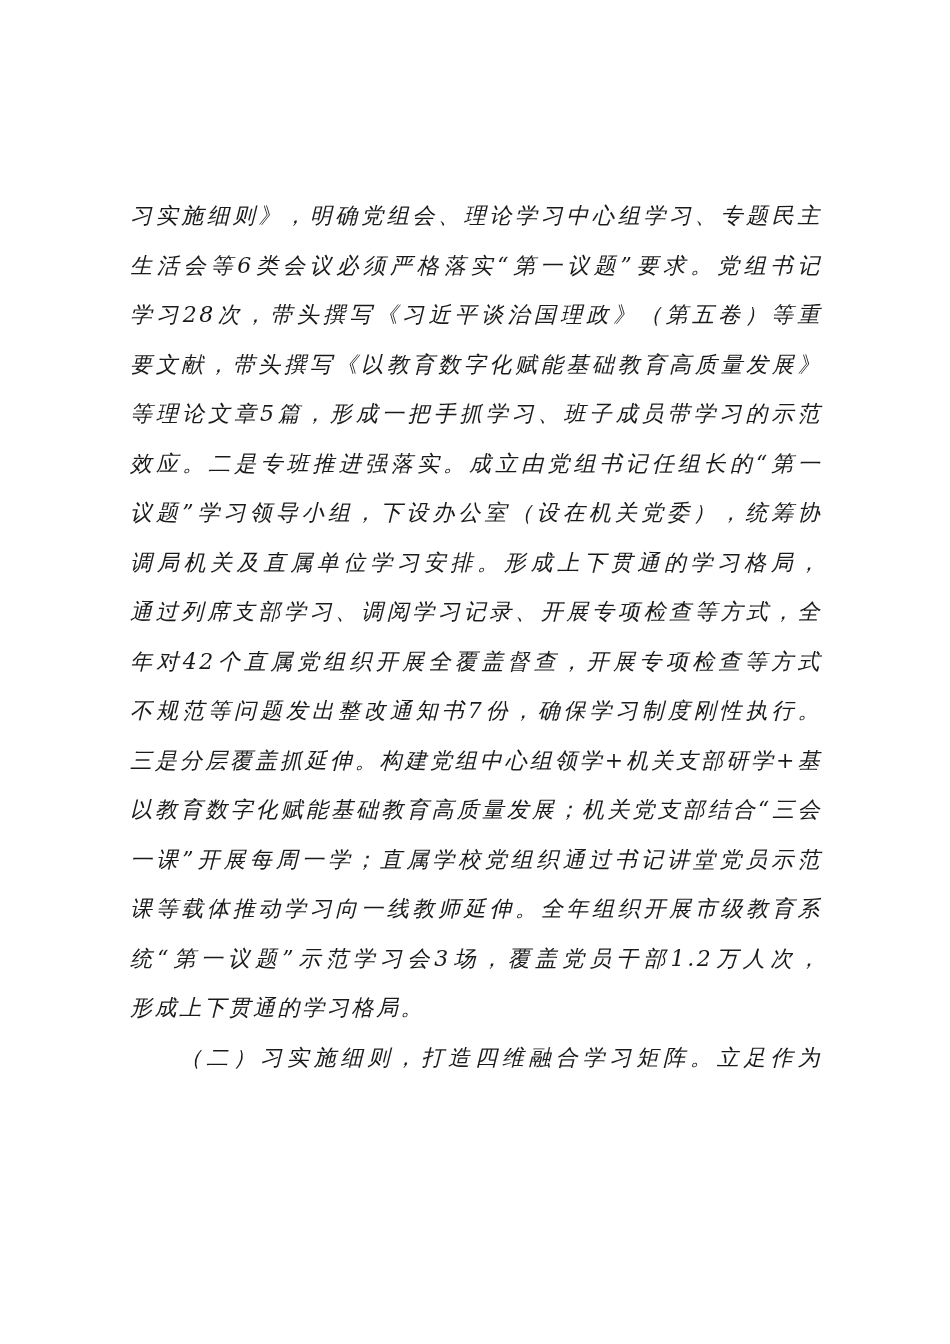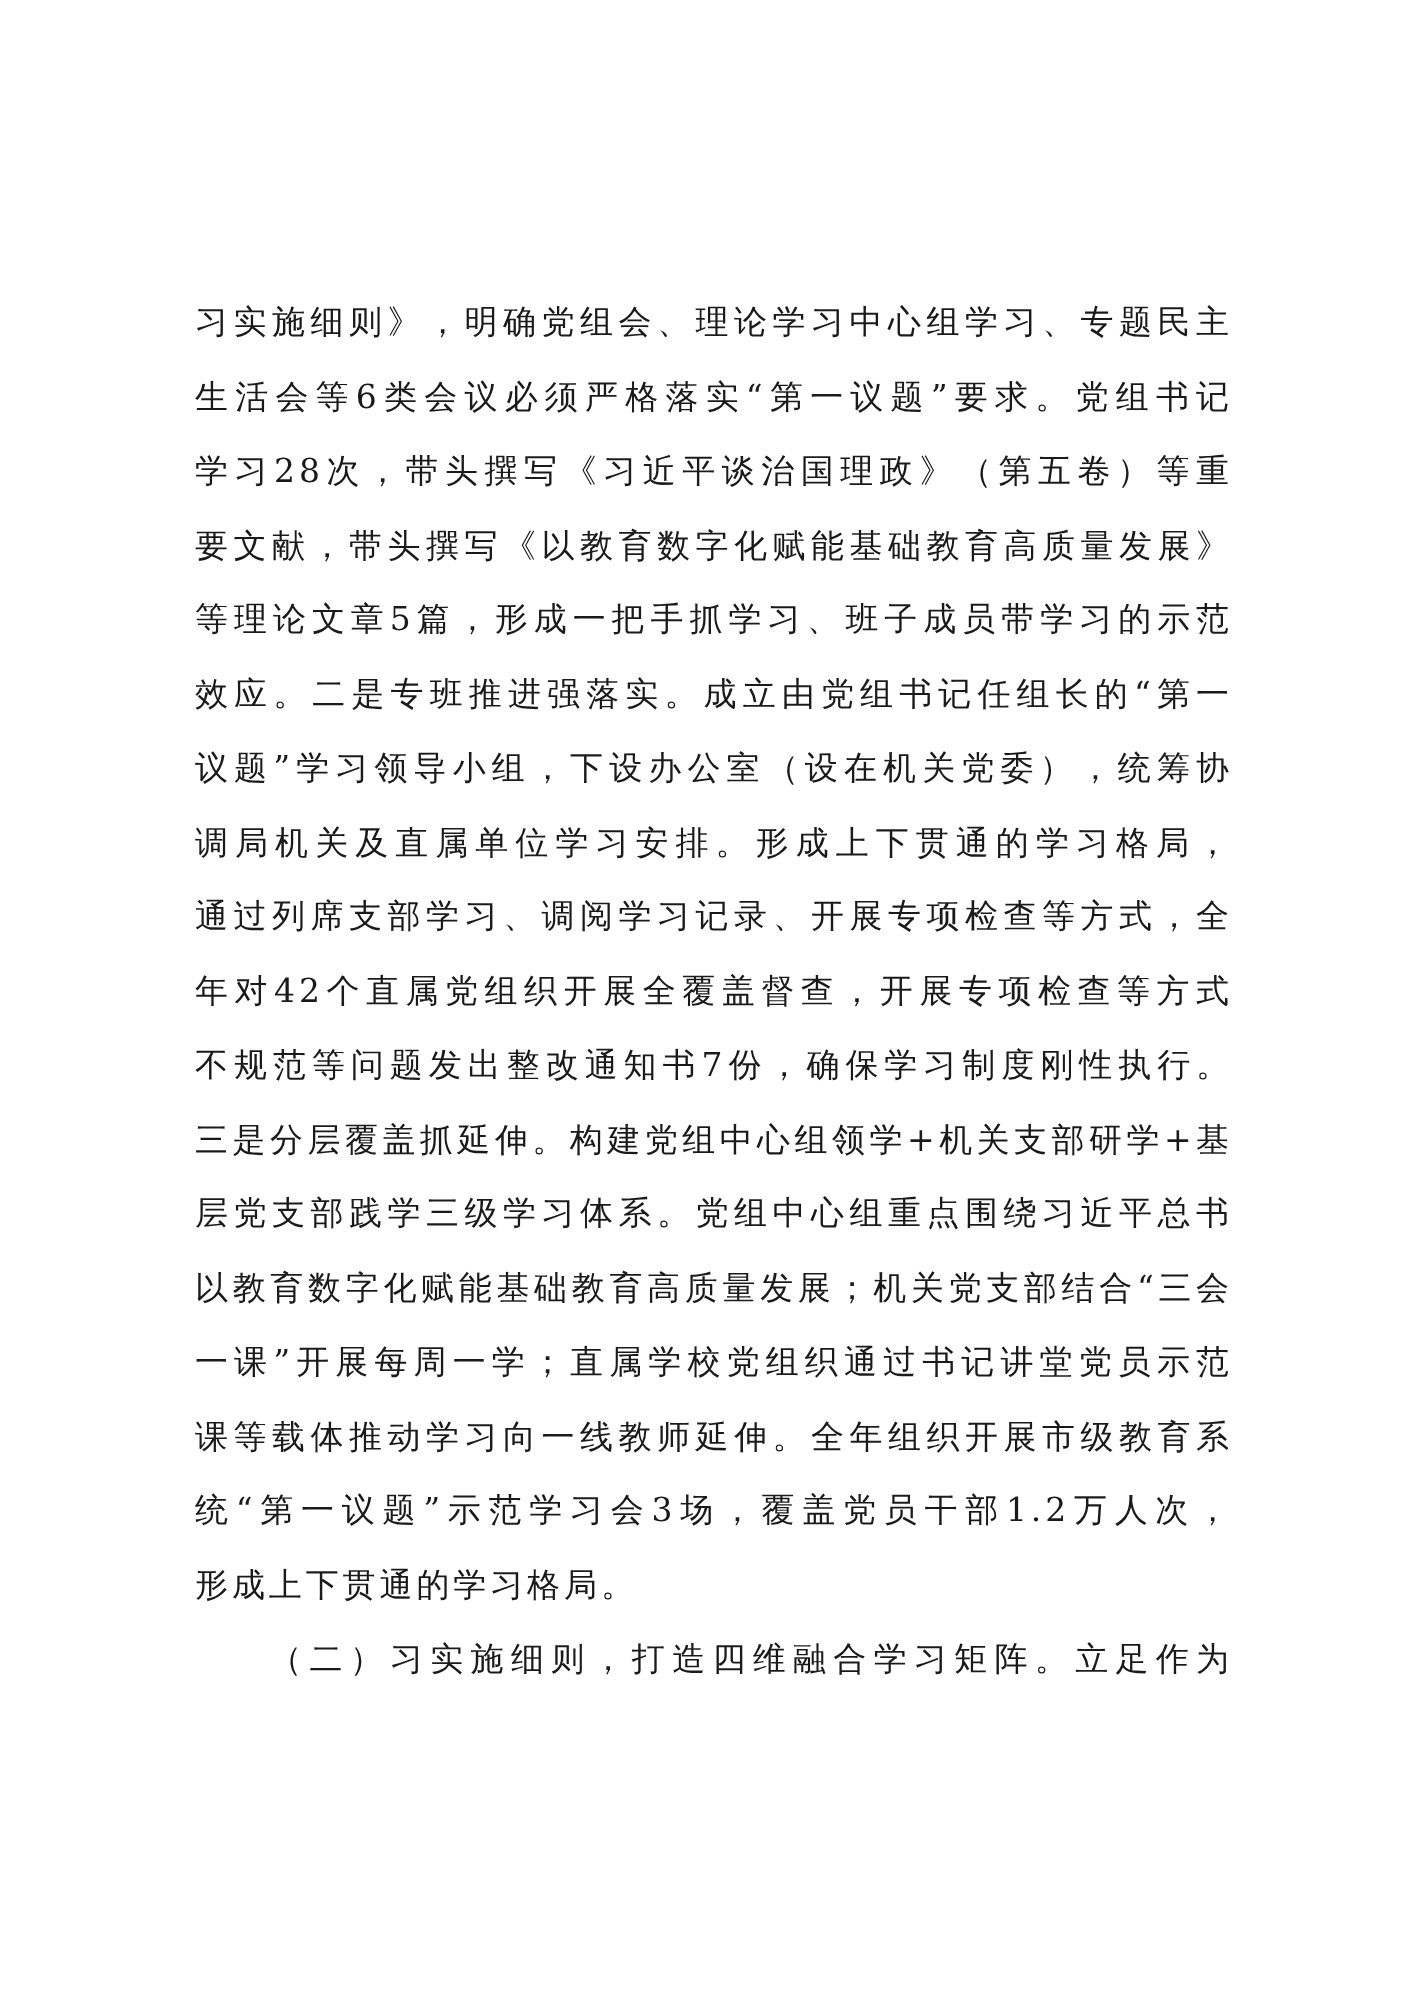--- a/index.html
+++ b/index.html
@@ -13,20 +13,21 @@
       position: relative;
       overflow: hidden;
       font-family: "DejaVu Serif", "Liberation Serif", serif;
       color: #1a1a1a;
     }
     .page {
       position: absolute;
       left: 130px;
       top: 191px;
       width: 692px;
+      font-style: italic;
     }
     .para {
       margin: 0;
       font-size: 22px;
       line-height: 49.5px;
       letter-spacing: 2.6px;
       text-align: justify;
       text-align-last: left;
       word-break: break-all;
     }
@@ -53,21 +54,20 @@
     <span class="line">学习28次，带头撰写《习近平谈治国理政》（第五卷）等重</span>
     <span class="line">要文献，带头撰写《以教育数字化赋能基础教育高质量发展》</span>
     <span class="line">等理论文章5篇，形成一把手抓学习、班子成员带学习的示范</span>
     <span class="line">效应。二是专班推进强落实。成立由党组书记任组长的“第一</span>
     <span class="line">议题”学习领导小组，下设办公室（设在机关党委），统筹协</span>
     <span class="line">调局机关及直属单位学习安排。形成上下贯通的学习格局，</span>
     <span class="line">通过列席支部学习、调阅学习记录、开展专项检查等方式，全</span>
     <span class="line">年对42个直属党组织开展全覆盖督查，开展专项检查等方式</span>
     <span class="line">不规范等问题发出整改通知书7份，确保学习制度刚性执行。</span>
     <span class="line">三是分层覆盖抓延伸。构建党组中心组领学+机关支部研学+基</span>
-    <span class="line">层党支部践学三级学习体系。党组中心组重点围绕习近平总书</span>
     <span class="line">以教育数字化赋能基础教育高质量发展；机关党支部结合“三会</span>
     <span class="line">一课”开展每周一学；直属学校党组织通过书记讲堂党员示范</span>
     <span class="line">课等载体推动学习向一线教师延伸。全年组织开展市级教育系</span>
     <span class="line">统“第一议题”示范学习会3场，覆盖党员干部1.2万人次，</span>
     <span class="line last">形成上下贯通的学习格局。</span>
   </div>
   <div class="para indent">
     <span class="line">（二）习实施细则，打造四维融合学习矩阵。立足作为</span>
   </div>
 </div>

